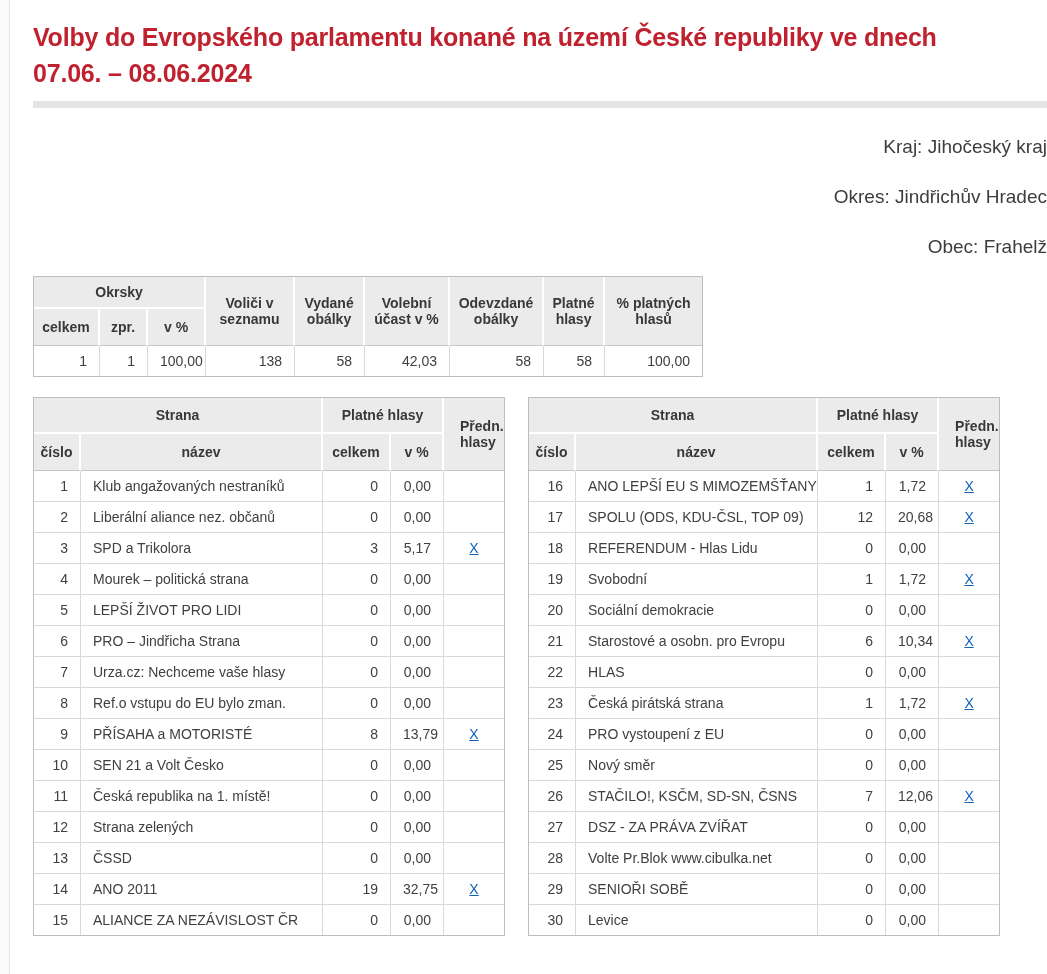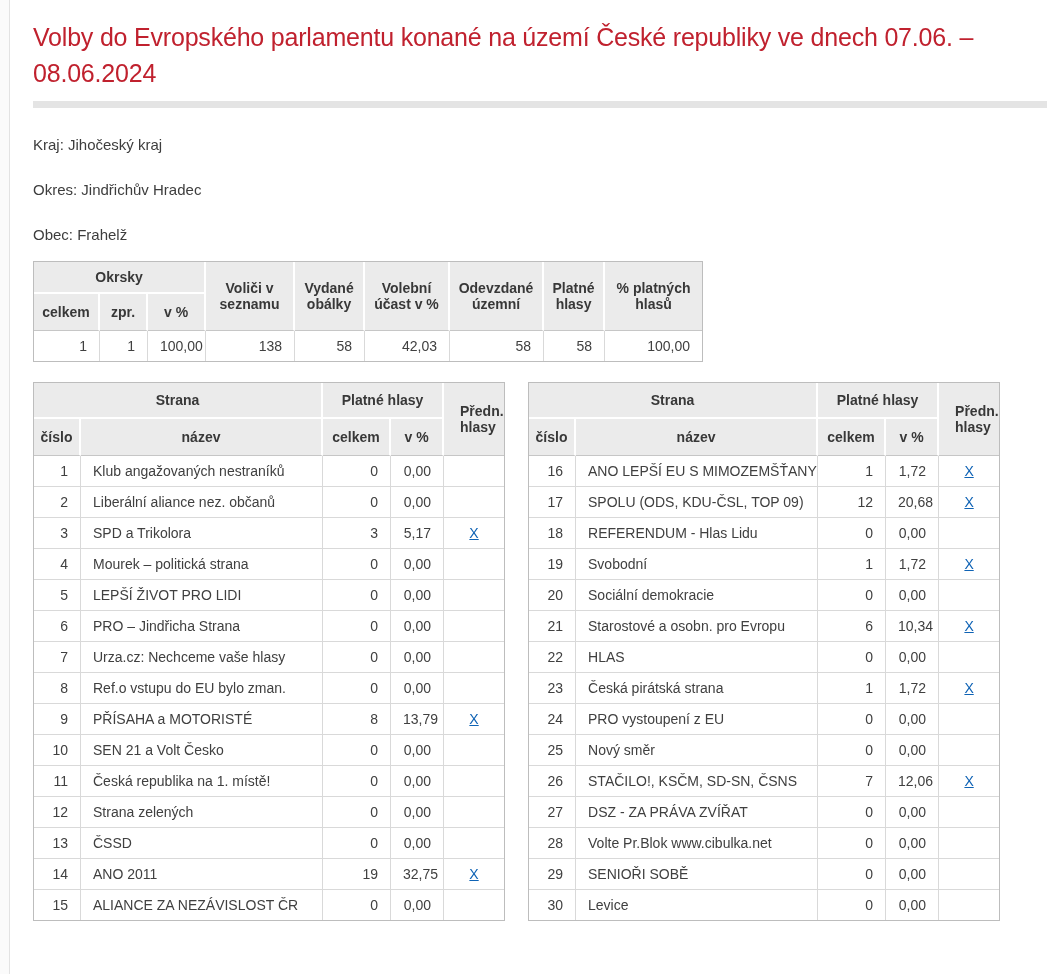--- a/index.html
+++ b/index.html
@@ -24,39 +24,40 @@
     border-right: 1px solid #e3e3e3;
   }
   .content { margin-left: 33px; }
 
   h1.title {
     margin: 0;
     padding-top: 19px;
     max-width: 955px;
     font-size: 25px;
     line-height: 36px;
-    font-weight: 400;
+    font-weight: 700;
     letter-spacing: -0.2px;
     color: #c0212e;
   }
   .divider {
     margin-top: 10px;
     height: 7px;
     background: #e4e4e4;
   }
   h2.section-title {
     margin: 21px 0 0 0;
     font-size: 19px;
     font-weight: 400;
     color: #333333;
   }
   p.loc {
     margin: 28px 0 0 0;
-    font-size: 15px;
+    font-size: 19px;
     color: #3d3d3d;
+    text-align: right;
   }
 
   .tblwrap {
     display: inline-block;
     border: 1px solid #bdbdbd;
     background: #f0abfc;
     vertical-align: top;
   }
   .summary-wrap { margin-top: 18px; }
   table {
@@ -142,21 +143,21 @@
           <col style="width:94px">
             <col style="width:61px">
             <col style="width:97px">
         </colgroup>
         <thead>
           <tr>
             <th colspan="3" class="wb">Okrsky</th>
             <th rowspan="2" class="gb">Voliči v seznamu</th>
             <th rowspan="2" class="gb">Vydané obálky</th>
             <th rowspan="2" class="gb">Volební účast v %</th>
-            <th rowspan="2" class="gb">Odevzdané územní</th>
+            <th rowspan="2" class="gb">Odevzdané obálky</th>
             <th rowspan="2" class="gb">Platné hlasy</th>
             <th rowspan="2" class="gb last">% platných hlasů</th>
           </tr>
           <tr>
             <th class="gb">celkem</th>
             <th class="gb">zpr.</th>
             <th class="gb">v %</th>
           </tr>
         </thead>
         <tbody>

